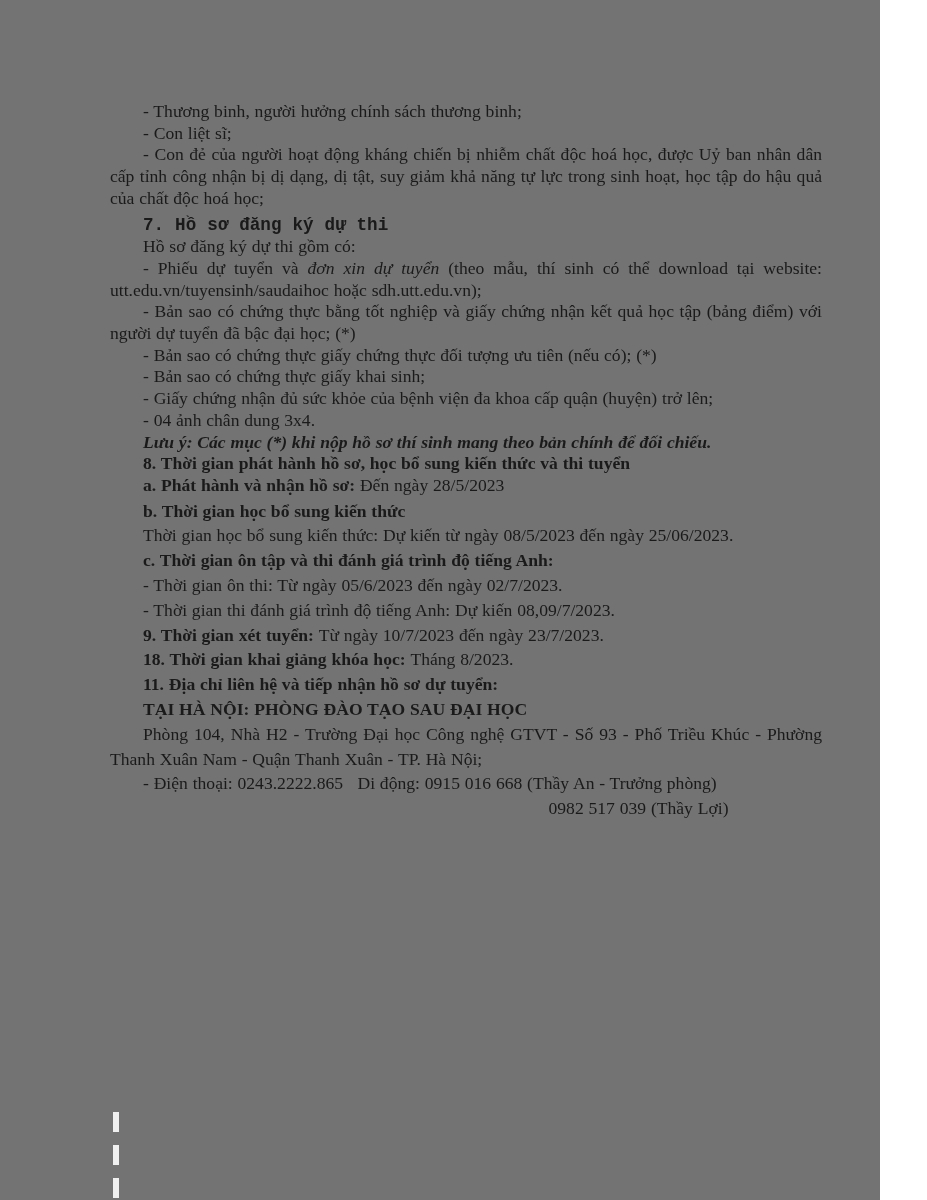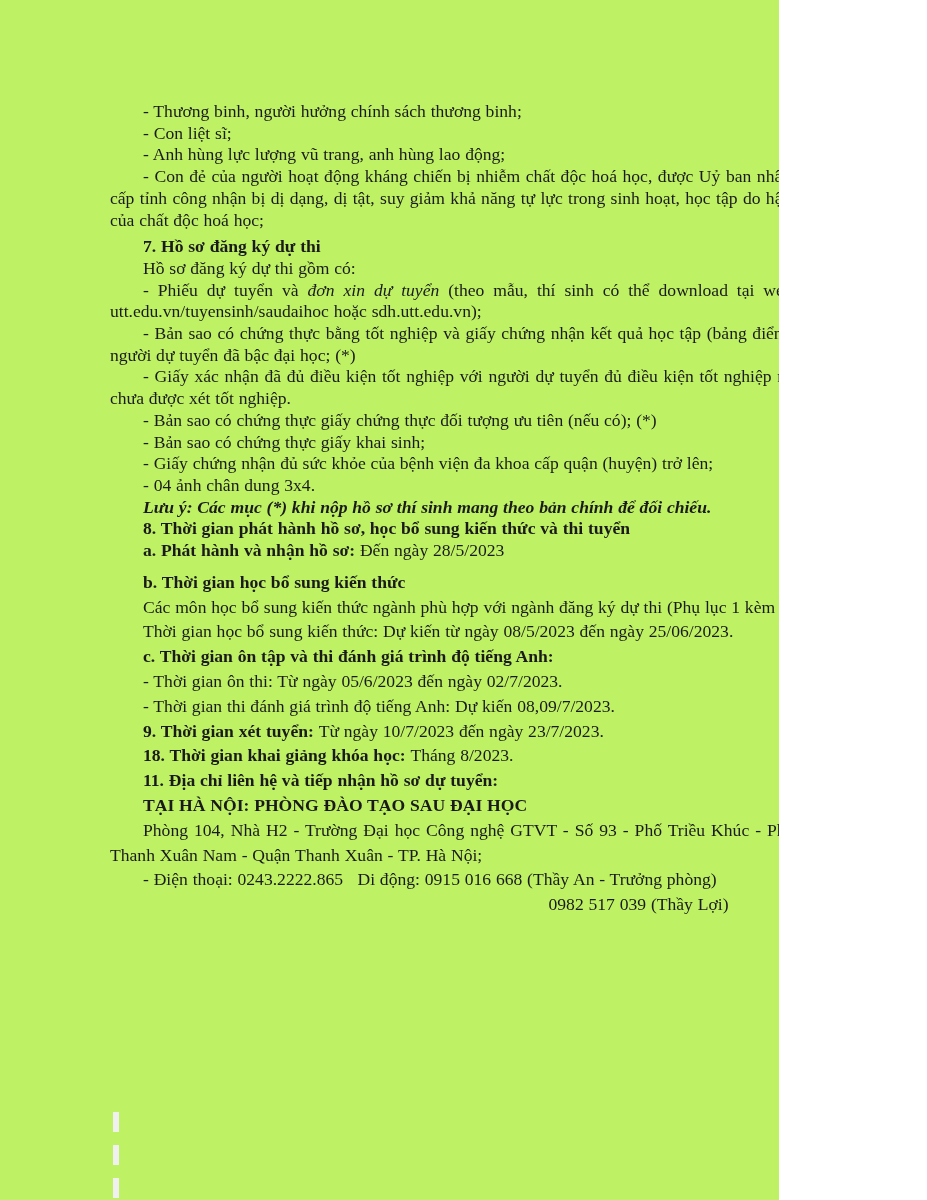--- a/index.html
+++ b/index.html
@@ -2,23 +2,23 @@
 <html><head>
 <meta charset="utf-8">
 <style>
   html, body {
     margin: 0;
     padding: 0;
     background: #ffffff;
   }
   .page {
     position: relative;
-    width: 779px;
+    width: 880px;
     height: 1200px;
-    background: #bef264;
+    background: #737373;
     font-family: "Liberation Serif", "DejaVu Serif", serif;
     color: #1a1a1a;
     overflow: hidden;
   }
   .doc {
     position: absolute;
     left: 110px;
     top: 101px;
     width: 712px;
   }
@@ -27,22 +27,22 @@
     font-size: 17.6px;
     line-height: 21.7px;
     text-align: justify;
     text-indent: 33px;
     word-spacing: 0.4px;
   }
   .doc p.sp { line-height: 24.8px; }
   .doc p.h  { font-weight: 700; }
   .doc p.note { font-weight: 700; font-style: italic; }
   .doc p.tail { text-indent: 345px; text-align: center; }
-  .doc p.mt { margin-top: 5px; }
-  .doc p.mt2 { margin-top: 8px; }
+  .doc p.mt { margin-top: 5px; font-family: Liberation Mono, monospace; }
+  .doc p.mt2 { margin-top: 2px; }
   .b { font-weight: 700; }
   .i { font-style: italic; }
   .scan-artifact {
     position: absolute;
     left: 113px;
     top: 1112px;
     width: 6px;
     height: 88px;
     background: repeating-linear-gradient(
       to bottom,
@@ -51,36 +51,33 @@
     );
   }
 </style>
 </head>
 <body>
 
 <div class="page">
   <div class="doc">
       <p class="p"><span>- Thương binh, người hưởng chính sách thương binh;</span></p>
       <p class="p"><span>- Con liệt sĩ;</span></p>
-      <p class="p"><span>- Anh hùng lực lượng vũ trang, anh hùng lao động;</span></p>
       <p class="p"><span>- Con đẻ của người hoạt động kháng chiến bị nhiễm chất độc hoá học, được Uỷ ban nhân dân cấp tỉnh công nhận bị dị dạng, dị tật, suy giảm khả năng tự lực trong sinh hoạt, học tập do hậu quả của chất độc hoá học;</span></p>
       <p class="h mt"><span>7. Hồ sơ đăng ký dự thi</span></p>
       <p class="p"><span>Hồ sơ đăng ký dự thi gồm có:</span></p>
       <p class="p"><span>- Phiếu dự tuyển và </span><span class="i">đơn xin dự tuyển</span><span> (theo mẫu, thí sinh có thể download tại website: utt.edu.vn/tuyensinh/saudaihoc hoặc sdh.utt.edu.vn);</span></p>
       <p class="p"><span>- Bản sao có chứng thực bằng tốt nghiệp và giấy chứng nhận kết quả học tập (bảng điểm) với người dự tuyển đã bậc đại học; (*)</span></p>
-      <p class="p"><span>- Giấy xác nhận đã đủ điều kiện tốt nghiệp với người dự tuyển đủ điều kiện tốt nghiệp nhưng chưa được xét tốt nghiệp.</span></p>
       <p class="p"><span>- Bản sao có chứng thực giấy chứng thực đối tượng ưu tiên (nếu có); (*)</span></p>
       <p class="p"><span>- Bản sao có chứng thực giấy khai sinh;</span></p>
       <p class="p"><span>- Giấy chứng nhận đủ sức khỏe của bệnh viện đa khoa cấp quận (huyện) trở lên;</span></p>
       <p class="p"><span>- 04 ảnh chân dung 3x4.</span></p>
       <p class="note"><span>Lưu ý: Các mục (*) khi nộp hồ sơ thí sinh mang theo bản chính để đối chiếu.</span></p>
       <p class="h"><span>8. Thời gian phát hành hồ sơ, học bổ sung kiến thức và thi tuyển</span></p>
       <p class="p"><span class="b">a. Phát hành và nhận hồ sơ: </span><span>Đến ngày 28/5/2023</span></p>
       <p class="h sp mt2"><span>b. Thời gian học bổ sung kiến thức</span></p>
-      <p class="p sp"><span>Các môn học bổ sung kiến thức ngành phù hợp với ngành đăng ký dự thi (Phụ lục 1 kèm theo).</span></p>
       <p class="p sp"><span>Thời gian học bổ sung kiến thức: Dự kiến từ ngày 08/5/2023 đến ngày 25/06/2023.</span></p>
       <p class="h sp"><span>c. Thời gian ôn tập và thi đánh giá trình độ tiếng Anh:</span></p>
       <p class="p sp"><span>- Thời gian ôn thi: Từ ngày 05/6/2023 đến ngày 02/7/2023.</span></p>
       <p class="p sp"><span>- Thời gian thi đánh giá trình độ tiếng Anh: Dự kiến 08,09/7/2023.</span></p>
       <p class="p sp"><span class="b">9. Thời gian xét tuyển: </span><span>Từ ngày 10/7/2023 đến ngày 23/7/2023.</span></p>
       <p class="p sp"><span class="b">18. Thời gian khai giảng khóa học: </span><span>Tháng 8/2023.</span></p>
       <p class="h sp"><span>11. Địa chỉ liên hệ và tiếp nhận hồ sơ dự tuyển:</span></p>
       <p class="h sp"><span>TẠI HÀ NỘI: PHÒNG ĐÀO TẠO SAU ĐẠI HỌC</span></p>
       <p class="p sp"><span>Phòng 104, Nhà H2 - Trường Đại học Công nghệ GTVT - Số 93 - Phố Triều Khúc - Phường Thanh Xuân Nam - Quận Thanh Xuân - TP. Hà Nội;</span></p>
       <p class="p sp"><span>- Điện thoại: 0243.2222.865&nbsp;&nbsp; Di động: 0915 016 668 (Thầy An - Trưởng phòng)</span></p>

